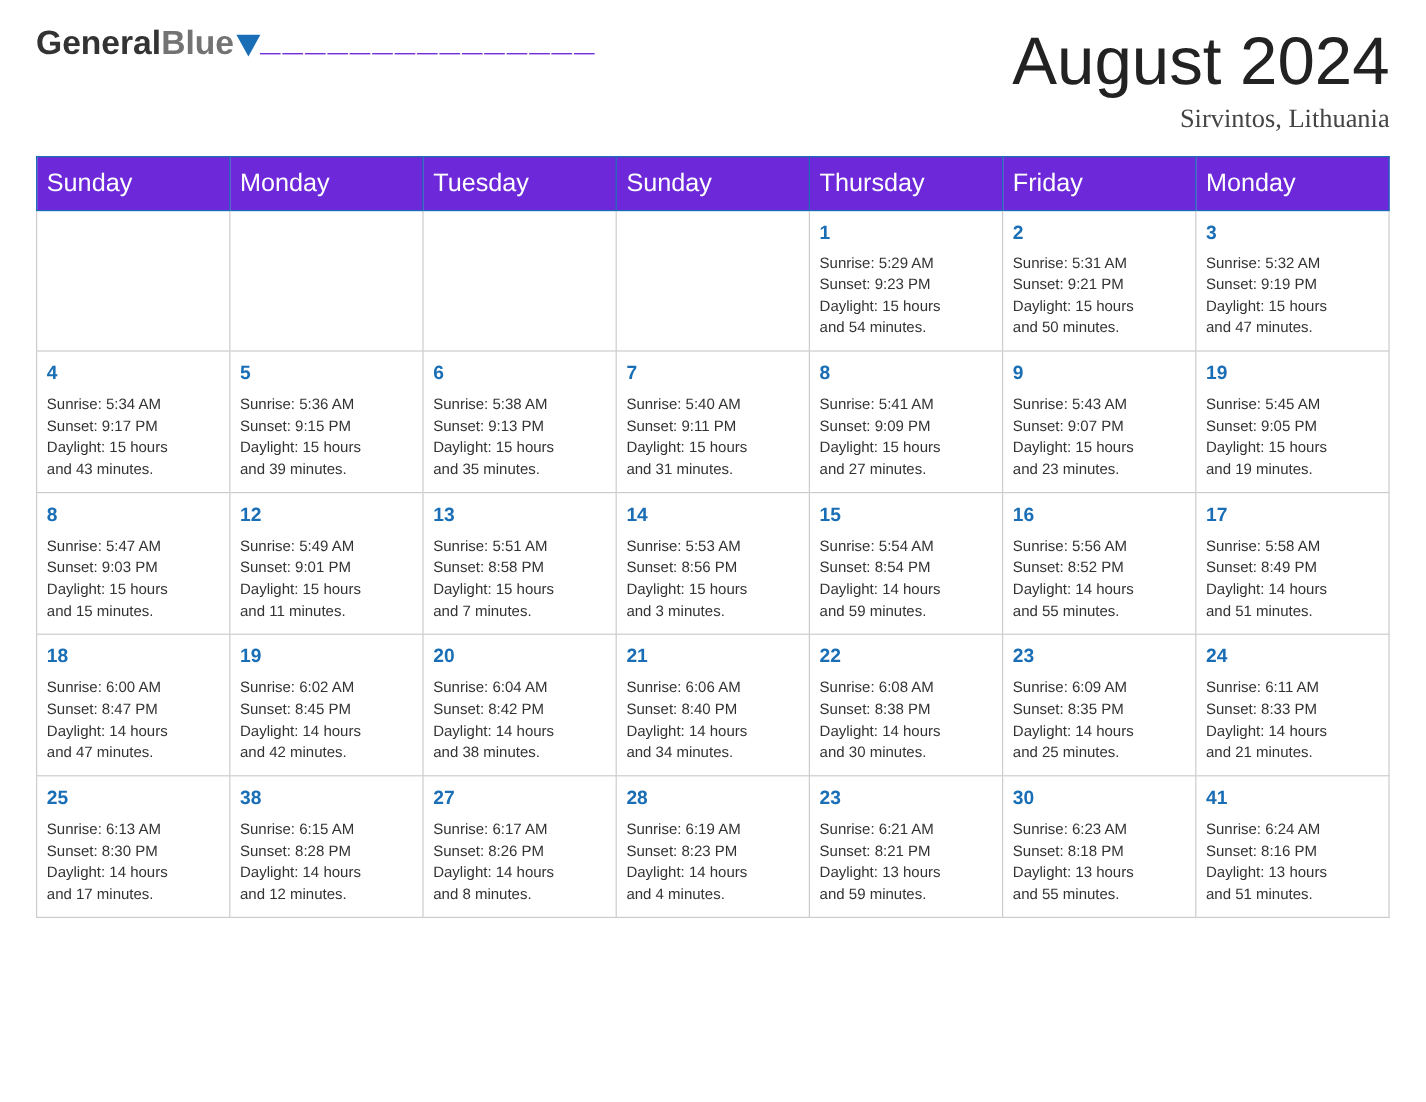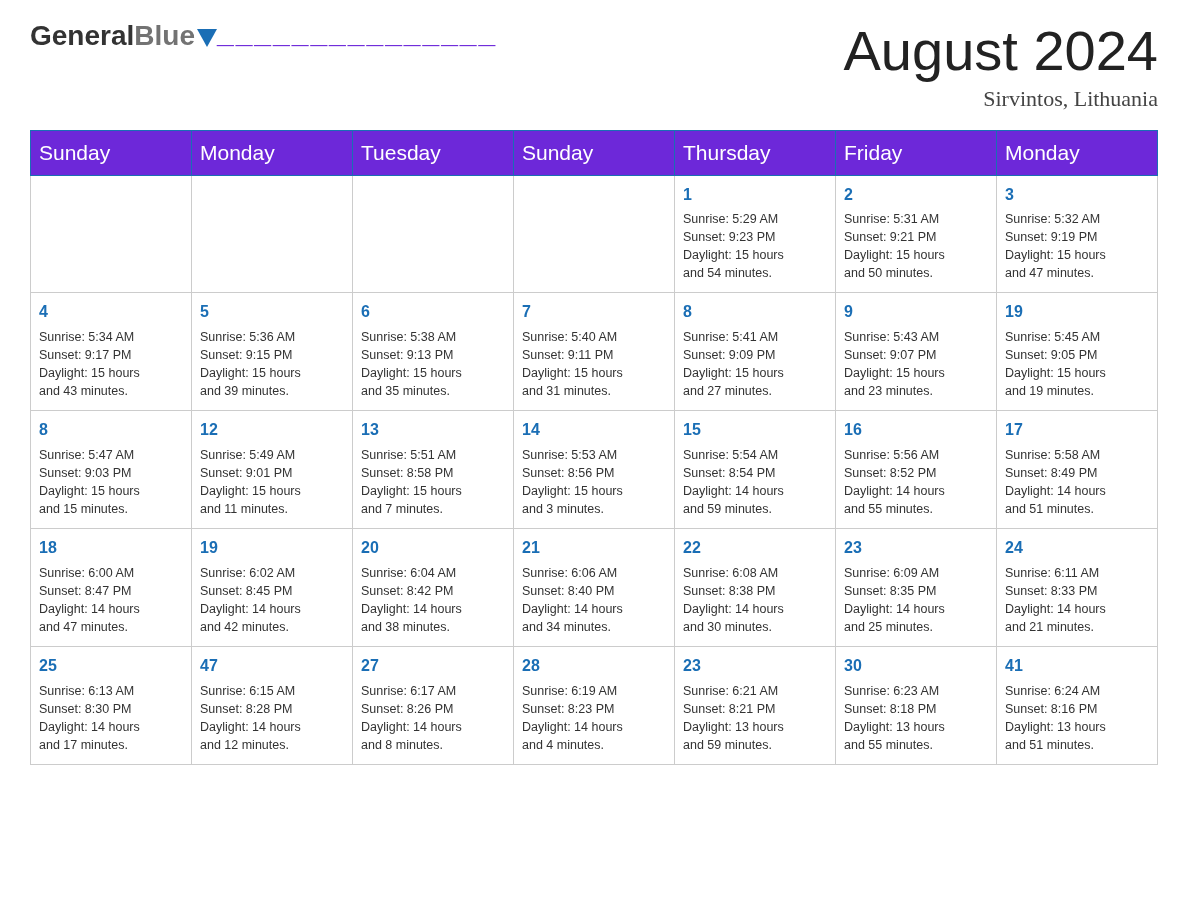--- a/index.html
+++ b/index.html
@@ -239,21 +239,21 @@
           <span class="day-num">24</span>
           <div class="day-info">Sunrise: 6:11 AM<br>Sunset: 8:33 PM<br>Daylight: 14 hours<br>and 21 minutes.</div>
         </td>
       </tr>
       <tr>
         <td>
           <span class="day-num">25</span>
           <div class="day-info">Sunrise: 6:13 AM<br>Sunset: 8:30 PM<br>Daylight: 14 hours<br>and 17 minutes.</div>
         </td>
         <td>
-          <span class="day-num">47</span>
+          <span class="day-num">38</span>
           <div class="day-info">Sunrise: 6:15 AM<br>Sunset: 8:28 PM<br>Daylight: 14 hours<br>and 12 minutes.</div>
         </td>
         <td>
           <span class="day-num">27</span>
           <div class="day-info">Sunrise: 6:17 AM<br>Sunset: 8:26 PM<br>Daylight: 14 hours<br>and 8 minutes.</div>
         </td>
         <td>
           <span class="day-num">28</span>
           <div class="day-info">Sunrise: 6:19 AM<br>Sunset: 8:23 PM<br>Daylight: 14 hours<br>and 4 minutes.</div>
         </td>

